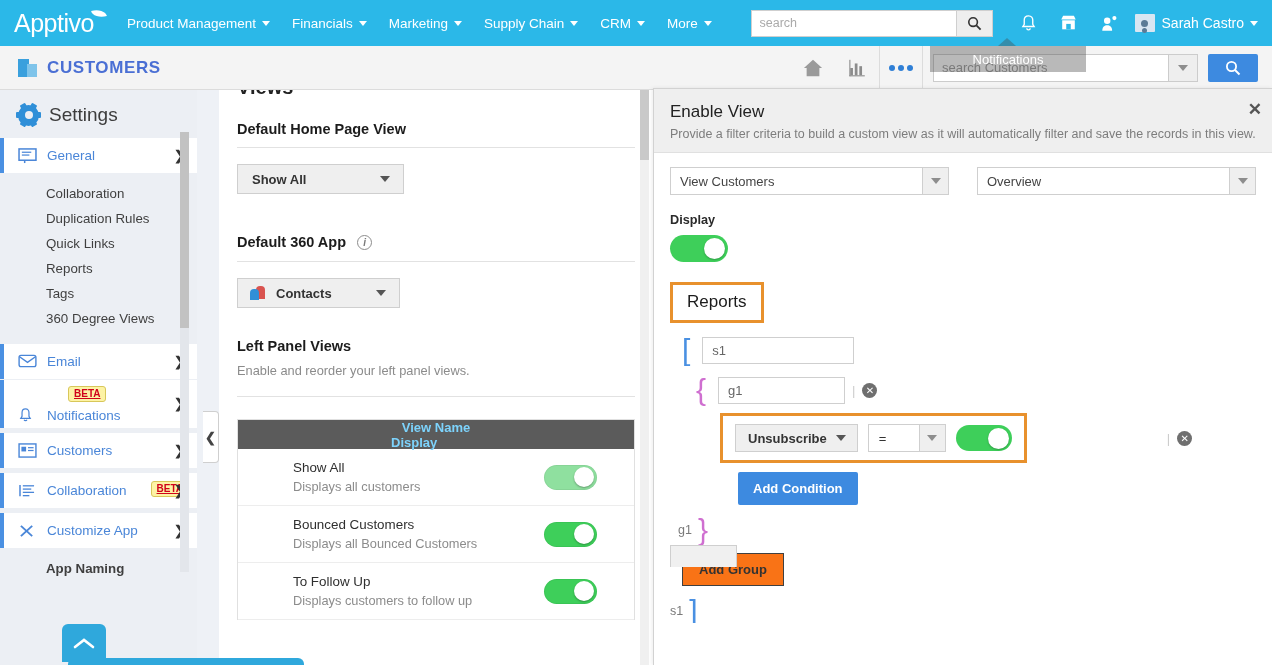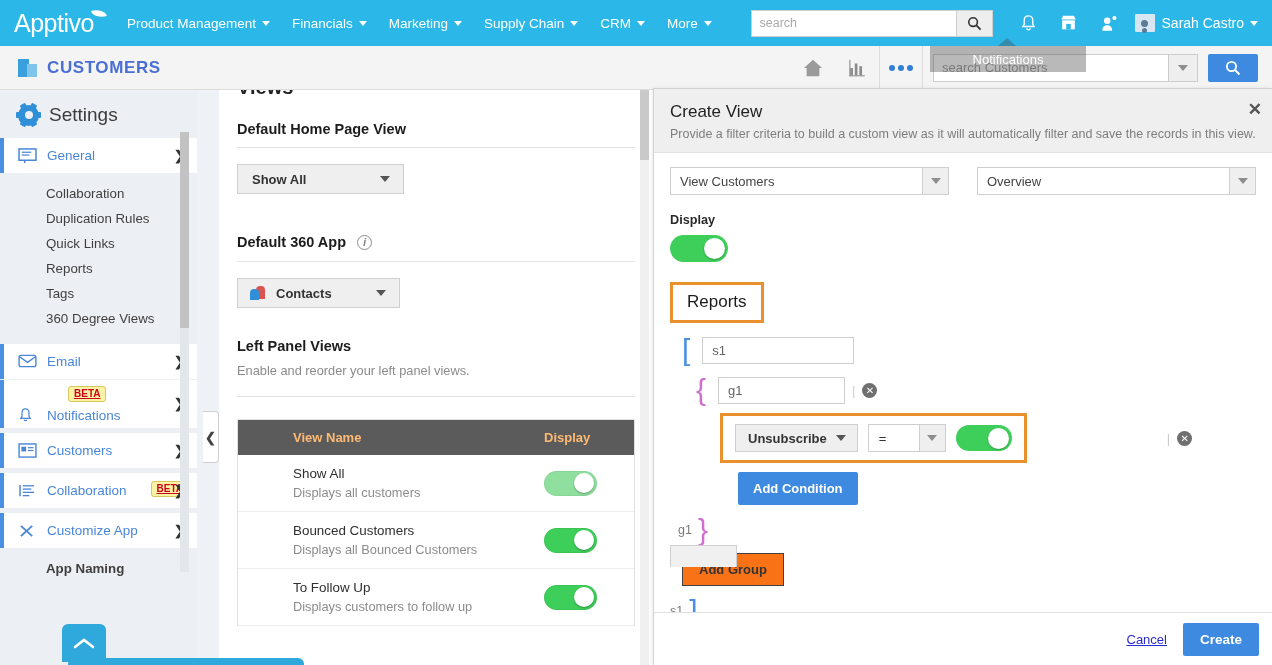--- a/index.html
+++ b/index.html
@@ -157,22 +157,22 @@
   .info-i{ display:inline-flex; width:15px;height:15px;border:1px solid #8d8d8d;
     border-radius:50%; font-size:10px; color:#7a7a7a; align-items:center;
     justify-content:center; margin-left:7px; position:relative; top:-1px; font-style:italic;}
   .contacts-icon{ width:17px;height:15px; margin-right:9px; position:relative;}
   .contacts-icon .p1{position:absolute;left:6px;top:0;width:9px;height:13px;background:#d9534f;
     border-radius:4px 4px 0 0;}
   .contacts-icon .p2{position:absolute;left:0;top:3px;width:9px;height:11px;background:#2f8fd8;
     border-radius:4px 4px 0 0;}
   .sub-note{ font-size:12.8px; color:#8b8b8b; margin-top:9px; }
   .tbl{ margin-top:22px; border:1px solid #e0e0e0; border-bottom:none; }
-  .tbl-head{ background:#5b5b5b; height:35px; display:flex; align-items:center; color:#fdba74;
-    font-size:13px; font-weight:bold;}
+  .tbl-head{ background:#5b5b5b; height:29px; display:flex; align-items:center; color:#7dd3fc;
+    font-size:13px; font-weight:bold;flex-direction:column;}
   .tbl-head .c1{ width:55px;}
   .tbl-head .c2{ flex:1;}
   .tbl-head .c3{ width:90px;}
   .trow{ display:flex; align-items:center; min-height:57px; border-bottom:1px solid #ededed;}
   .trow .c1{ width:55px;}
   .trow .c2{ flex:1;}
   .trow .c3{ width:90px; display:flex; align-items:center;}
   .vname{ font-size:13.4px; color:#2f2f2f; }
   .vdesc{ font-size:12.8px; color:#8c8c8c; margin-top:4px; }
   .toggle{ width:53px;height:25px;border-radius:13px;background:#3ecf5a;position:relative;
@@ -555,21 +555,21 @@
           </div>
       </div>
     </div>
   </div>
   <div class="main-sbar-track"></div>
   <div class="main-sbar-thumb"></div>
 </div>
 
 <div class="panel">
   <div class="panel-head">
-    <h2>Create View</h2>
+    <h2>Enable View</h2>
     <p>Provide a filter criteria to build a custom view as it will automatically filter and save the records in this view.</p>
     <span class="panel-x">✕</span>
   </div>
 
   <div class="panel-body">
     <div class="row2">
       <div class="pfield">
         <span>View Customers</span>
         <span class="pdd">
             <span class="tri"></span>
@@ -638,17 +638,13 @@
     </div>
 
     <div class="crow" style="margin-top:10px;padding-left:0">
       <span class="gtag">s1</span>
       <span class="brk blue">]</span>
     </div>
 
     <div class="stub-btn"></div>
   </div>
 
-  <div class="panel-foot">
-    <span class="lnk">Cancel</span>
-    <button class="btn-create">Create</button>
-  </div>
 </div>
 
 </body></html>

